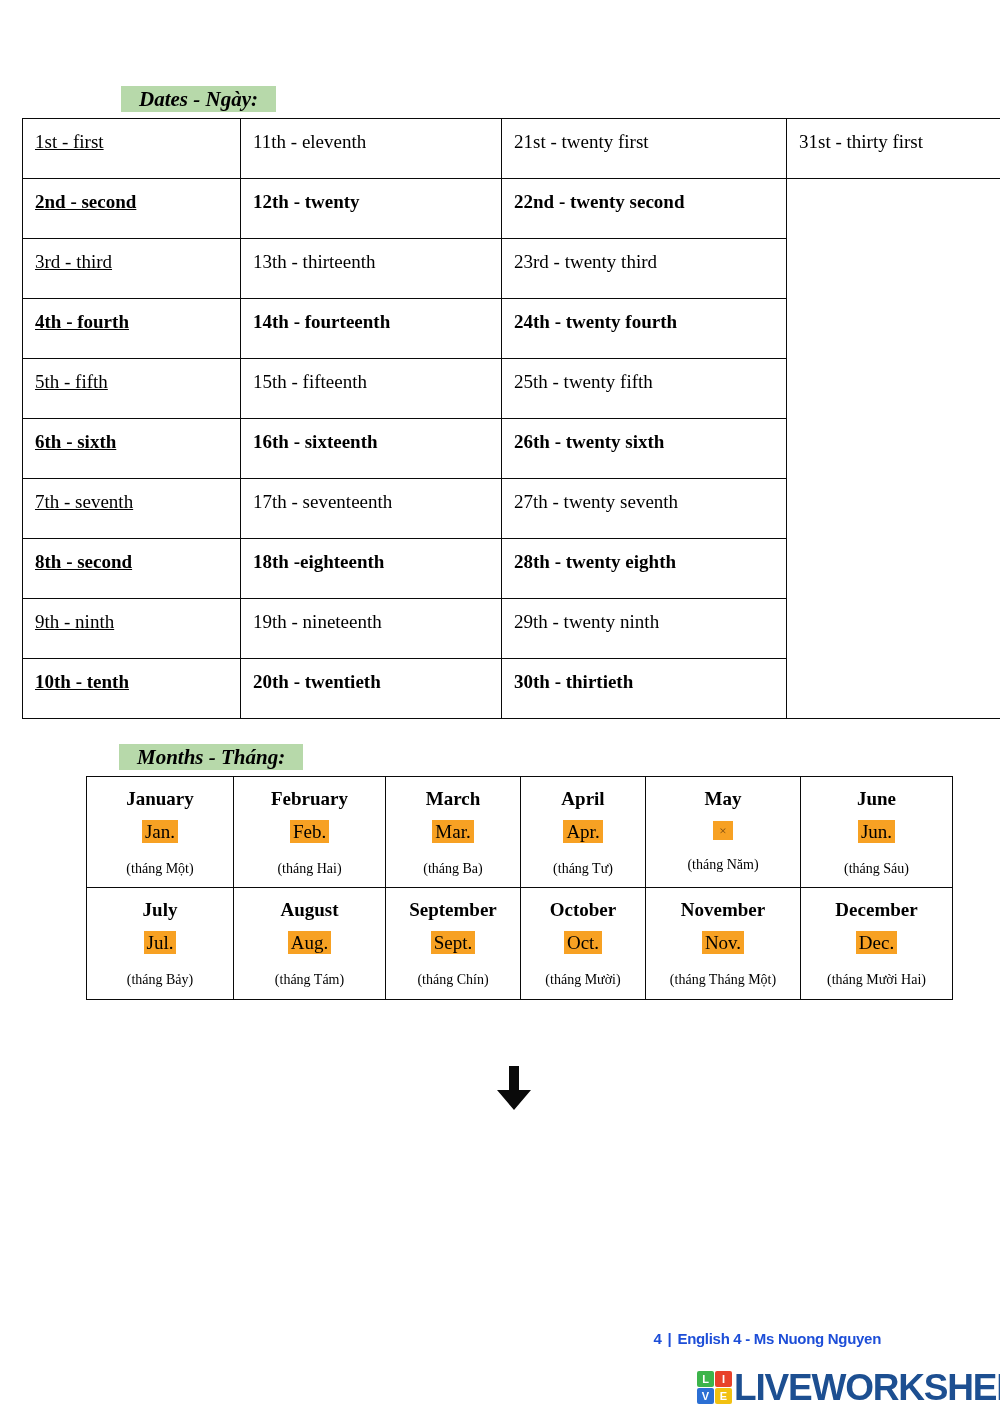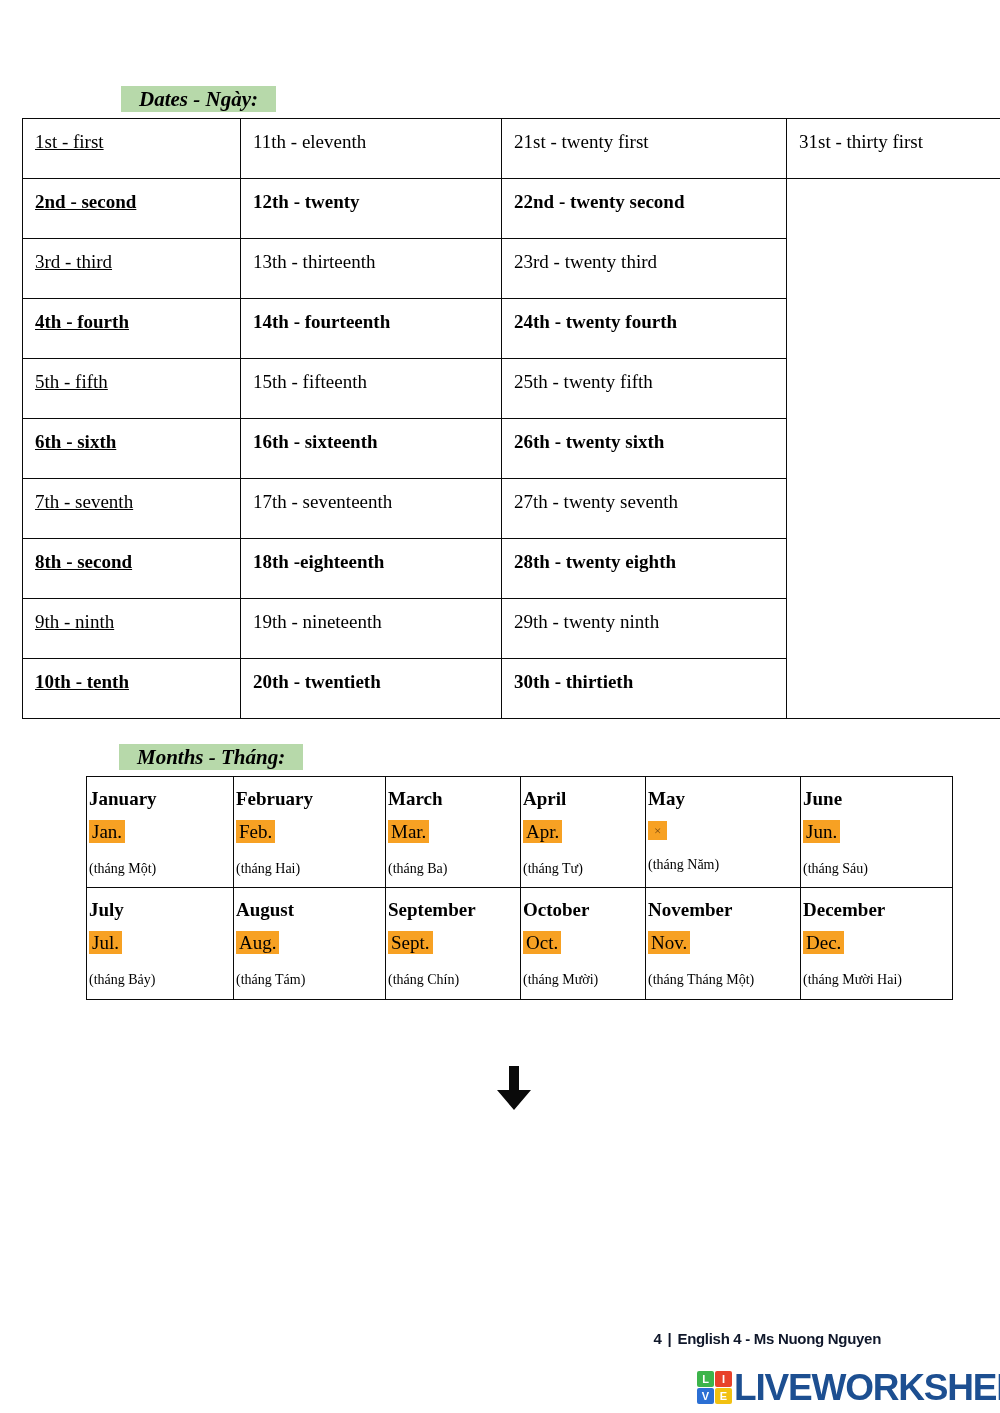--- a/index.html
+++ b/index.html
@@ -65,21 +65,21 @@
   #months-table {
     position: absolute;
     left: 86px;
     top: 776px;
     width: 836px;
     border-collapse: collapse;
     table-layout: fixed;
   }
   #months-table td {
     border: 1.6px solid #0a0a0a;
-    text-align: left;
+    text-align: center;
     vertical-align: top;
     padding: 10px 2px 10px 2px;
   }
   .m-name {
     font-size: 19px;
     font-weight: bold;
     line-height: 1.25;
     display: block;
   }
   .m-abbr-wrap {
@@ -116,21 +116,21 @@
 
   
   #footer-credit {
     position: absolute;
     right: 119px;
     top: 1330px;
     font-family: "Liberation Sans", "DejaVu Sans", sans-serif;
     font-weight: bold;
     font-size: 15px;
     letter-spacing: -0.3px;
-    color: #0f172a;
+    color: #1d4ed8;
     white-space: nowrap;
   }
   #footer-credit .sep {
     padding: 0 6px;
     font-weight: bold;
   }
 
   #brand {
     position: absolute;
     left: 697px;

